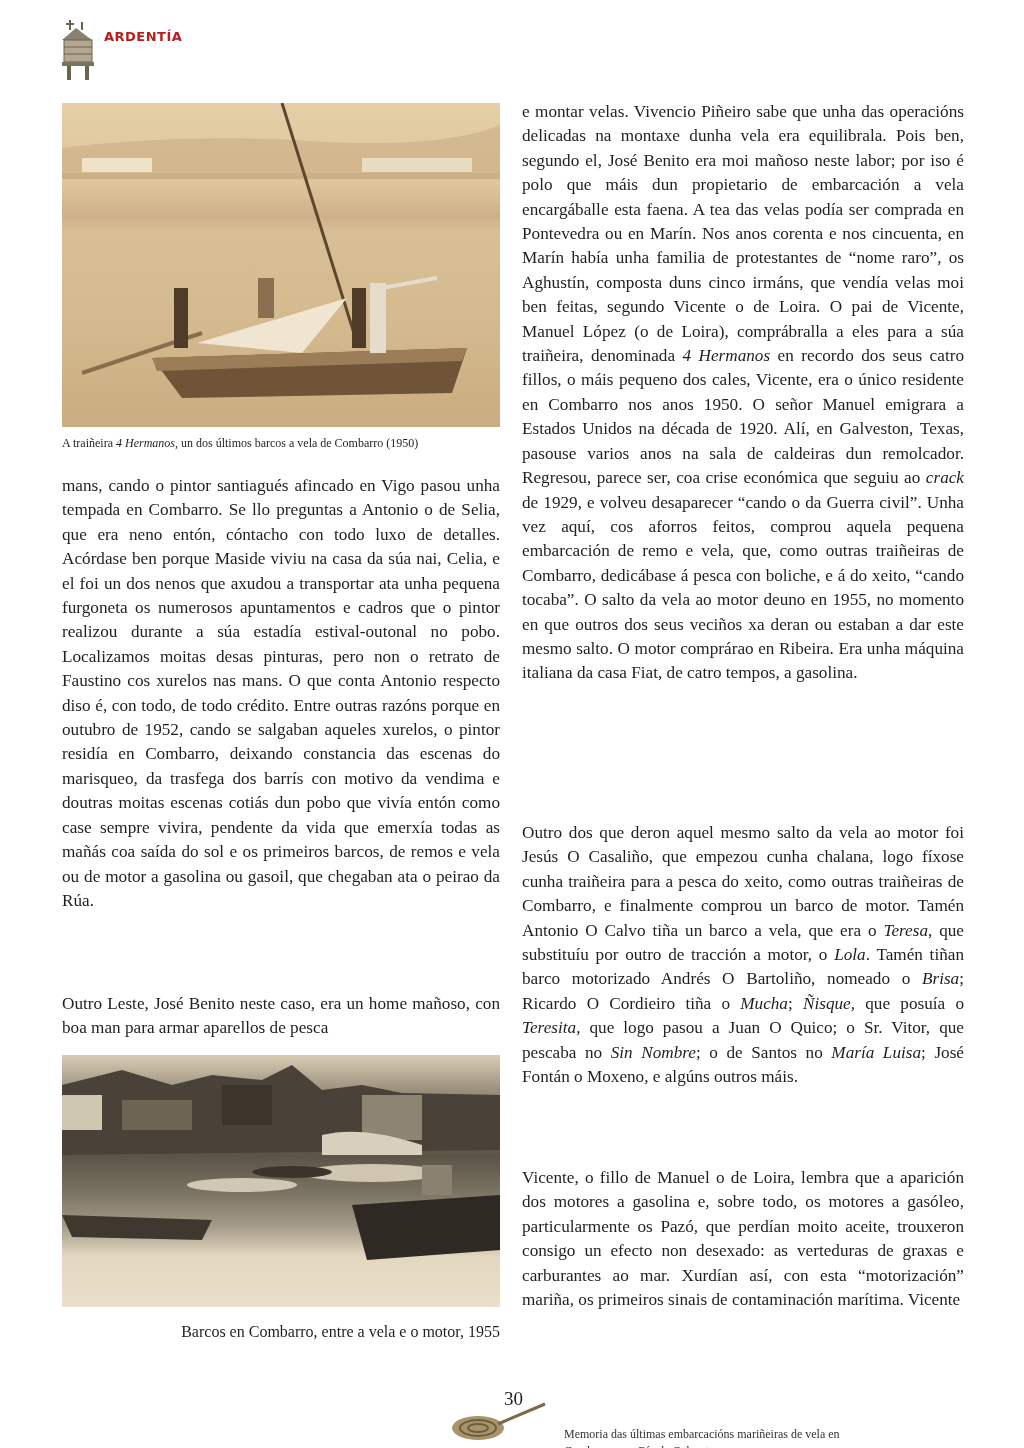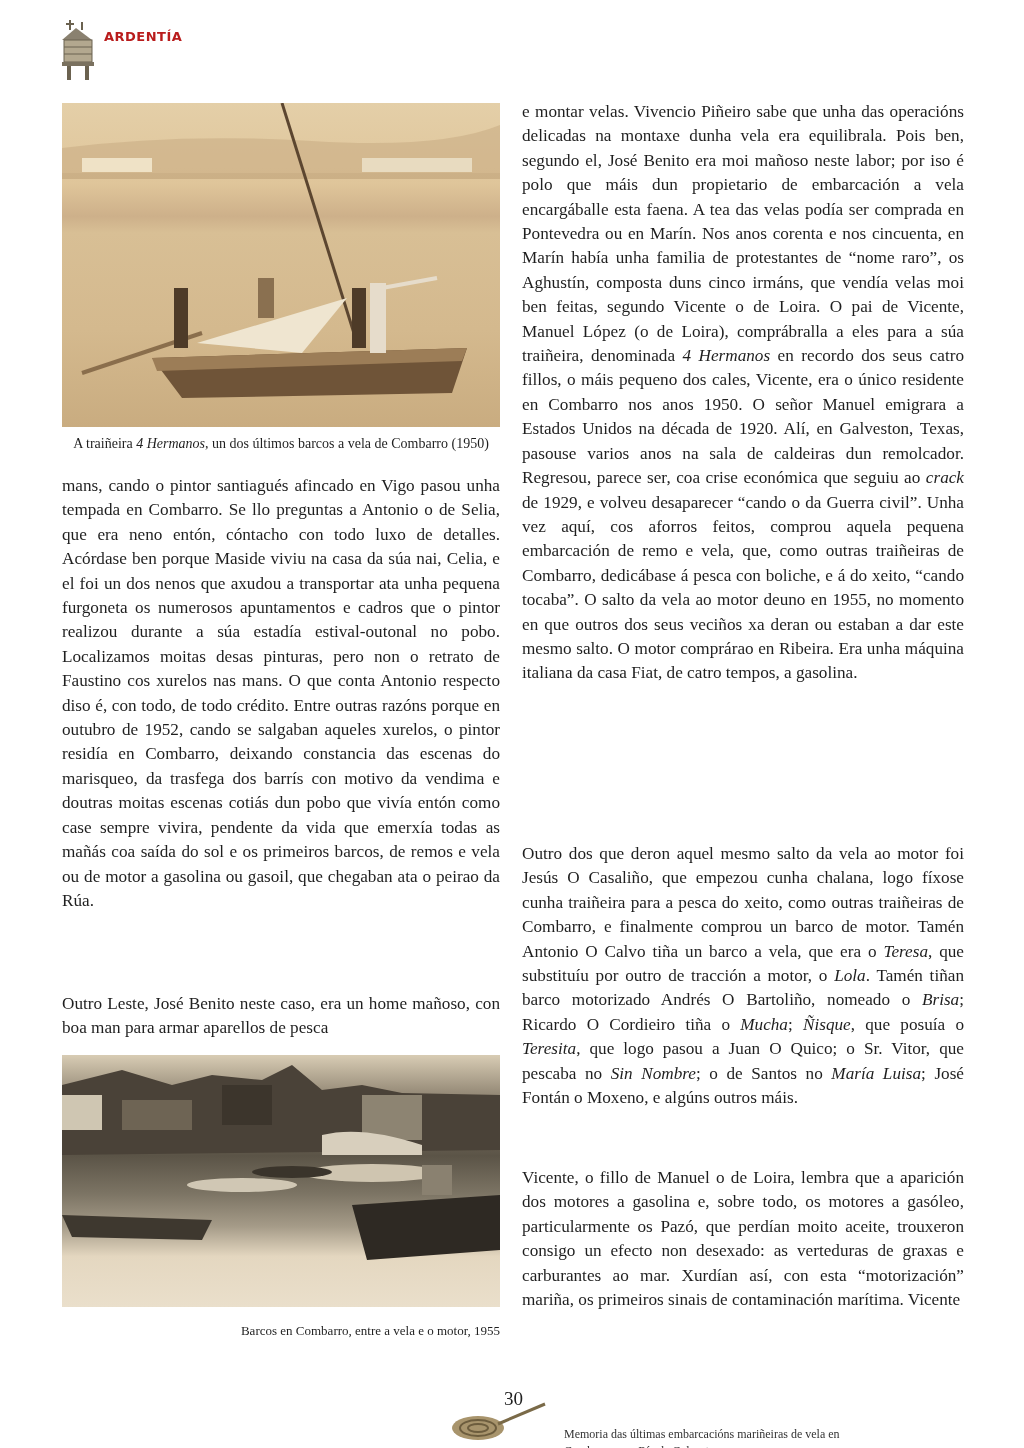--- a/index.html
+++ b/index.html
@@ -7,30 +7,30 @@
          font-family: "Liberation Serif", "DejaVu Serif", serif; color: #1f1f1f; }
   .header { position: absolute; left: 58px; top: 18px; height: 66px; display: flex; align-items: flex-start; }
   .logo-icon { width: 40px; height: 64px; position: relative; }
   .brand { font-family: "DejaVu Sans", sans-serif; font-weight: bold; font-size: 13px; letter-spacing: 0.5px;
            color: #b91c1c; margin-left: 6px; margin-top: 11px; }
   .photo { position: absolute; overflow: hidden; }
   .photo1 { left: 62px; top: 103px; width: 438px; height: 324px;
             background: linear-gradient(180deg, #e4cfa8 0%, #dfc59a 25%, #cdb08a 35%, #d8bf95 40%, #d4b98e 70%, #c9ac80 100%); }
   .photo2 { left: 62px; top: 1055px; width: 438px; height: 252px;
             background: linear-gradient(180deg, #d8ccb4 0%, #8a7f6d 18%, #5b5447 40%, #7c7464 55%, #a59b88 68%, #e4d7c0 80%, #eadfcb 100%); }
-  .caption1 { position: absolute; left: 62px; top: 436px; width: 438px; font-size: 14px; text-align: center; }
-  .caption2 { position: absolute; left: 62px; top: 1323px; width: 438px; font-size: 13px; text-align: right; }
+  .caption1 { position: absolute; left: 62px; top: 436px; width: 438px; font-size: 12px; text-align: left; }
+  .caption2 { position: absolute; left: 62px; top: 1323px; width: 438px; font-size: 16px; text-align: right; }
   .col { position: absolute; font-size: 17.2px; line-height: 24.4px; text-align: justify; hyphens: none; }
   .col p { margin: 0; }
   .left-col { left: 62px; width: 438px; }
   .right-col { left: 522px; width: 442px; }
   .lc1 { top: 474px; }
   .lc2 { top: 992px; }
   .rc1 { top: 100px; }
-  .rc2 { top: 842px; }
+  .rc2 { top: 821px; }
   .rc3 { top: 1166px; }
   .footer { position: absolute; left: 440px; top: 1388px; width: 520px; height: 56px; }
   .page-num { position: absolute; left: 64px; top: 0; font-size: 19px; text-align: right; }
   .footer-text { position: absolute; left: 124px; top: 6px; font-size: 12px; line-height: 17px; color: #333; margin-top: 32px; }
   .snail { position: absolute; left: 0; top: 14px; }
   i { font-style: italic; }
 </style>
 </head>
 <body>
 

